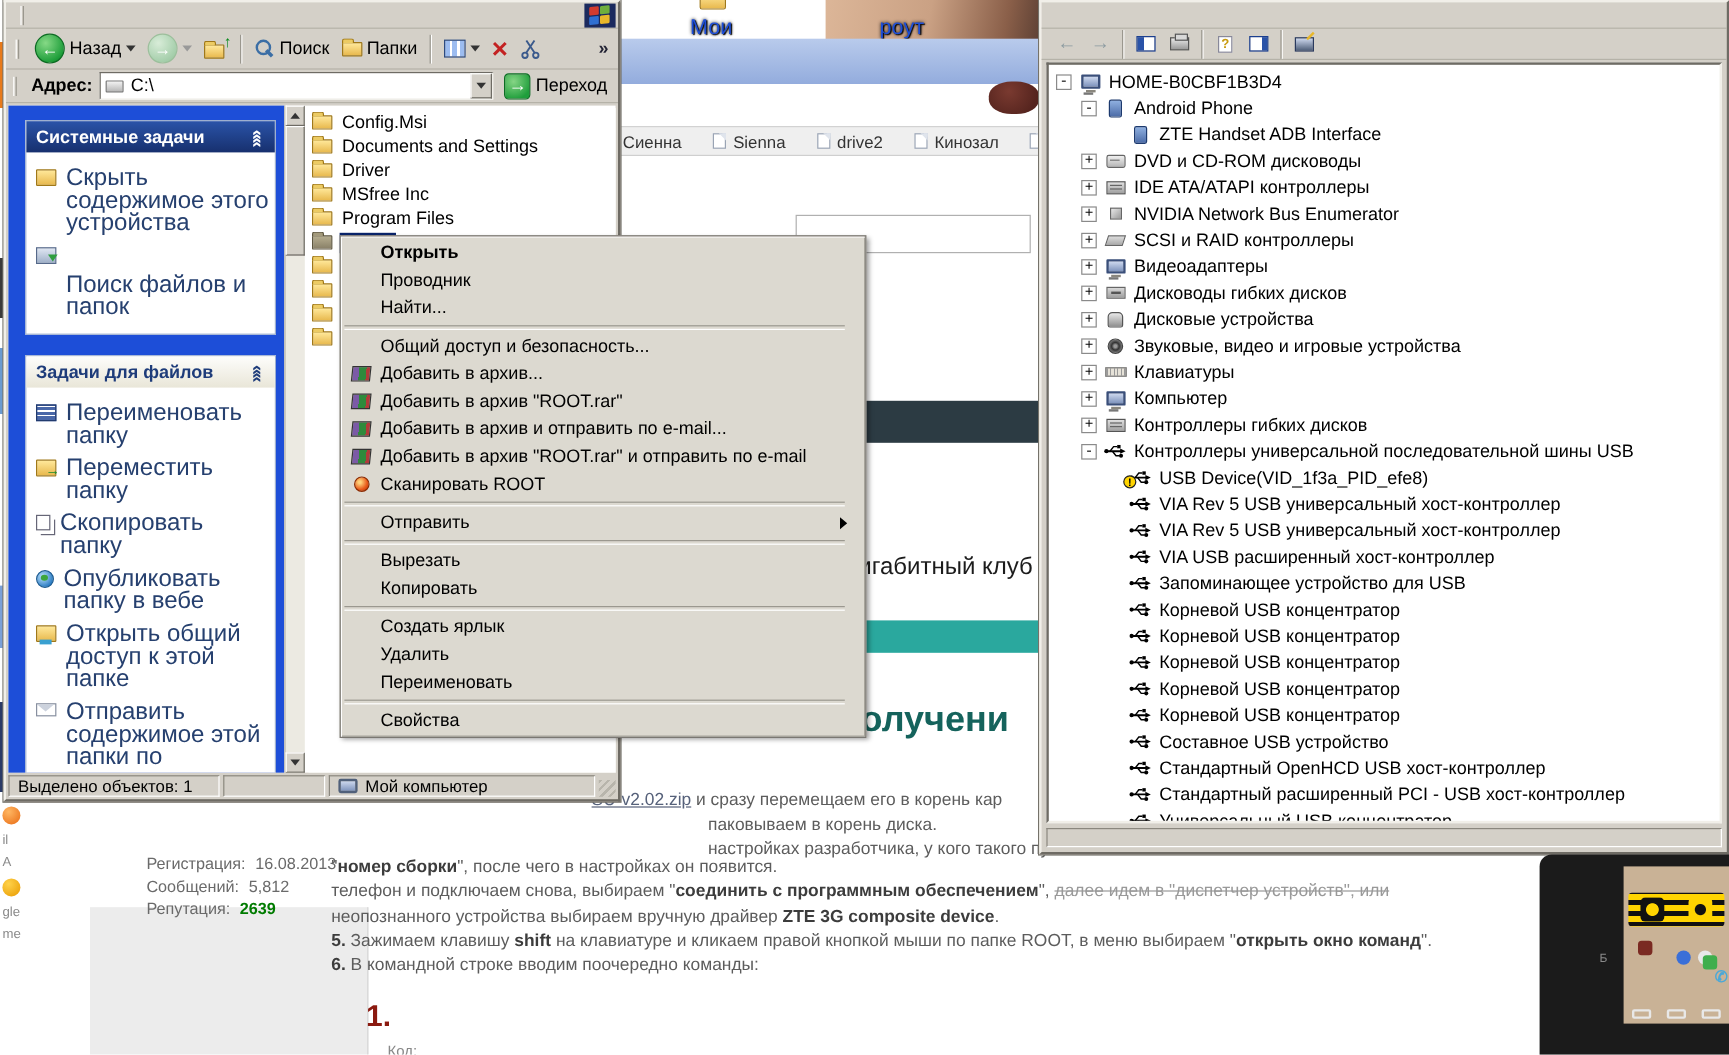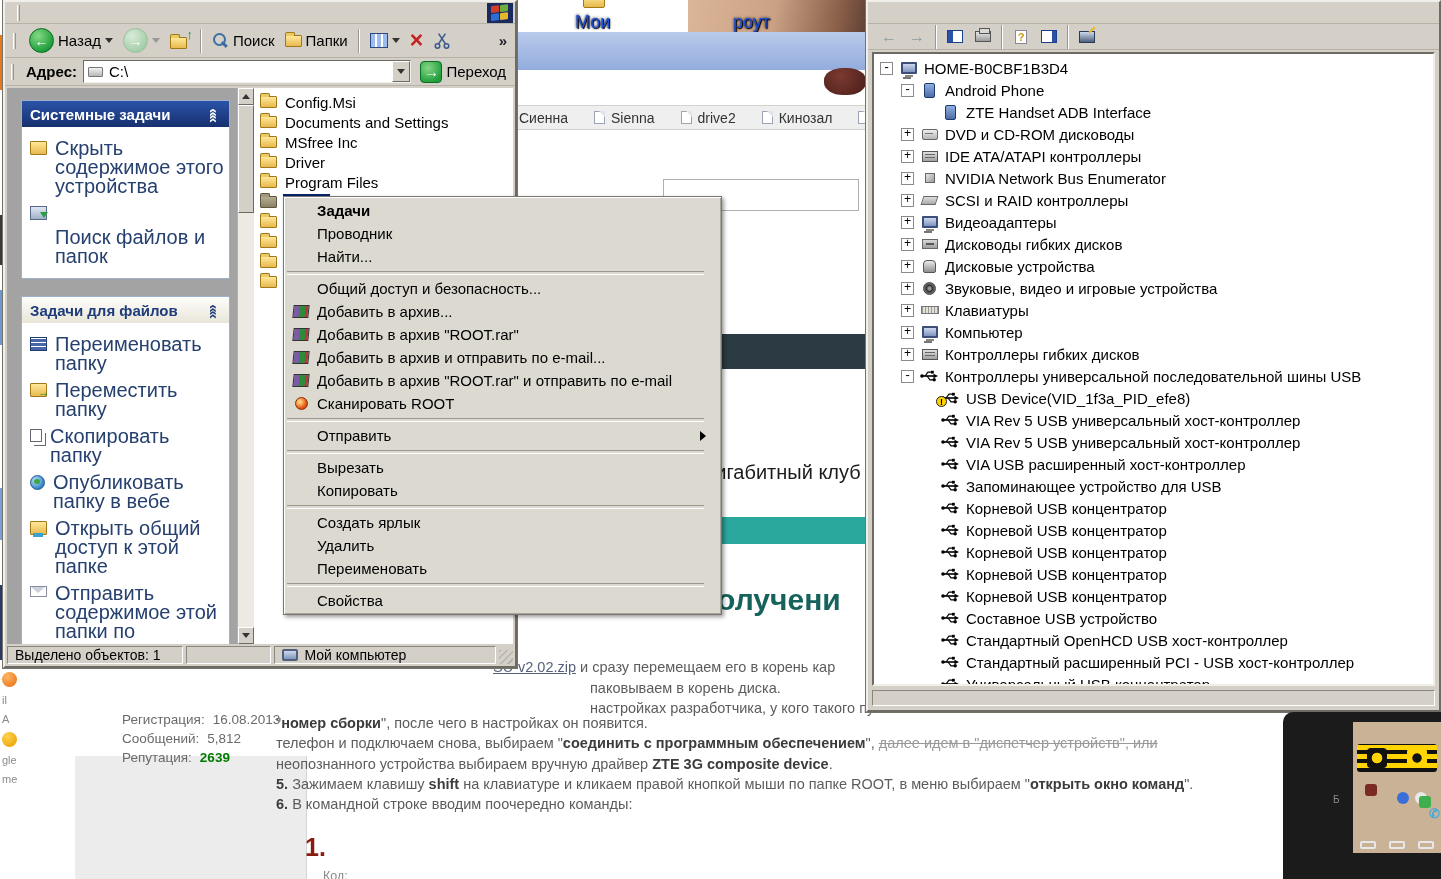--- a/index.html
+++ b/index.html
@@ -84,21 +84,21 @@
 .redx{color:#c32222;font-size:23px;font-weight:bold;line-height:15px}
 .chevmore{font-weight:bold;color:#223;font-size:15px;margin-left:auto;padding-right:4px}
 .vsep{width:2px;height:24px;border-left:1px solid #9a978e;border-right:1px solid #fff;margin:0 3px}
 #eaddr{height:28px;display:flex;align-items:center;gap:6px;padding:0 6px;border-bottom:1px solid #b5b2a8}
 #eaddr .albl{font-weight:bold}
 .combo{flex:1;height:23px;background:#fff;border:1px solid;border-color:#6e6b64 #f1efe9 #f1efe9 #6e6b64;display:flex;align-items:center;gap:6px;padding-left:4px}
 .drv{width:15px;height:10px;background:linear-gradient(#f2f2f2,#b8b8b8);border:1px solid #777;border-radius:1px}
 .cdrop{margin-left:auto;width:18px;height:21px;background:#d4d0c8;border:1px solid;border-color:#fff #6e6b64 #6e6b64 #fff;display:flex;align-items:center;justify-content:center}
 .gobtn{width:22px;height:22px;background:radial-gradient(circle at 35% 30%,#85d585,#1f9e3b 78%);border:1px solid #0c6d24;border-radius:4px;color:#fff;font-weight:bold;display:flex;align-items:center;justify-content:center;flex:none}
 #econtent{position:absolute;left:2px;top:86px;right:2px;bottom:22px;background:#fff}
-#epane{position:absolute;left:0;top:0;width:230px;bottom:0;background:#a3a3a3;padding:12px 7px 0 14px;overflow:hidden}
+#epane{position:absolute;left:0;top:0;width:230px;bottom:0;background:#1d4ed8;padding:12px 7px 0 14px;overflow:hidden}
 .tbox{border:1px solid #9eb0cf;background:#fff;margin-bottom:17px}
 .tbox-h{height:26px;display:flex;align-items:center;justify-content:space-between;padding:0 8px;font-weight:bold;font-size:15px;white-space:nowrap;overflow:hidden}
 .tbox-h.navy{background:linear-gradient(#2a53a8,#17306e);color:#fff}
 .tbox-h.lite{background:linear-gradient(#fdfdfb,#e9e6d8);color:#1e3c7a}
 .chev{transform:rotate(90deg);font-weight:bold;letter-spacing:-2px;flex:none}
 .tbox-b{padding:8px 2px 8px 6px}
 .titem{display:flex;gap:8px;padding:4px 2px;font-size:20px;line-height:19px;color:#26406f}
 .si{width:17px;height:14px;flex:none;margin-top:2px;position:relative}
 .si-hide,.si-move,.si-share{background:linear-gradient(#ffe89a,#e8b94e);border:1px solid #a07818;border-radius:1px}
 .si-move::after{content:"→";position:absolute;right:-4px;bottom:-6px;color:#1c8c2c;font-weight:bold;font-size:12px}
@@ -450,25 +450,25 @@
       <div class="frow fi-folder">
           <span class="fold"></span>
           <span class="flabel">Config.Msi</span>
         </div>
         <div class="frow fi-folder">
           <span class="fold"></span>
           <span class="flabel">Documents and Settings</span>
         </div>
         <div class="frow fi-folder">
           <span class="fold"></span>
-          <span class="flabel">MSfree Inc</span>
+          <span class="flabel">Driver</span>
         </div>
         <div class="frow fi-folder">
           <span class="fold"></span>
-          <span class="flabel">Driver</span>
+          <span class="flabel">MSfree Inc</span>
         </div>
         <div class="frow fi-folder">
           <span class="fold"></span>
           <span class="flabel">Program Files</span>
         </div>
         <div class="frow fi-open f-selected">
           <span class="fold"></span>
           <span class="flabel">ROOT</span>
         </div>
         <div class="frow fi-folder">
@@ -496,21 +496,21 @@
         <span class="scmp"></span>
         <span>Мой компьютер</span>
       </span>
     <span class="sgrip"></span>
   </div>
 </div>
 
 <div id="cmenu">
   <div class="cmi f-bold">
       <span class="cicon"></span>
-      <span class="clabel">Задачи</span>
+      <span class="clabel">Открыть</span>
 
     </div>
     <div class="cmi">
       <span class="cicon"></span>
       <span class="clabel">Проводник</span>
 
     </div>
     <div class="cmi">
       <span class="cicon"></span>
       <span class="clabel">Найти...</span>

